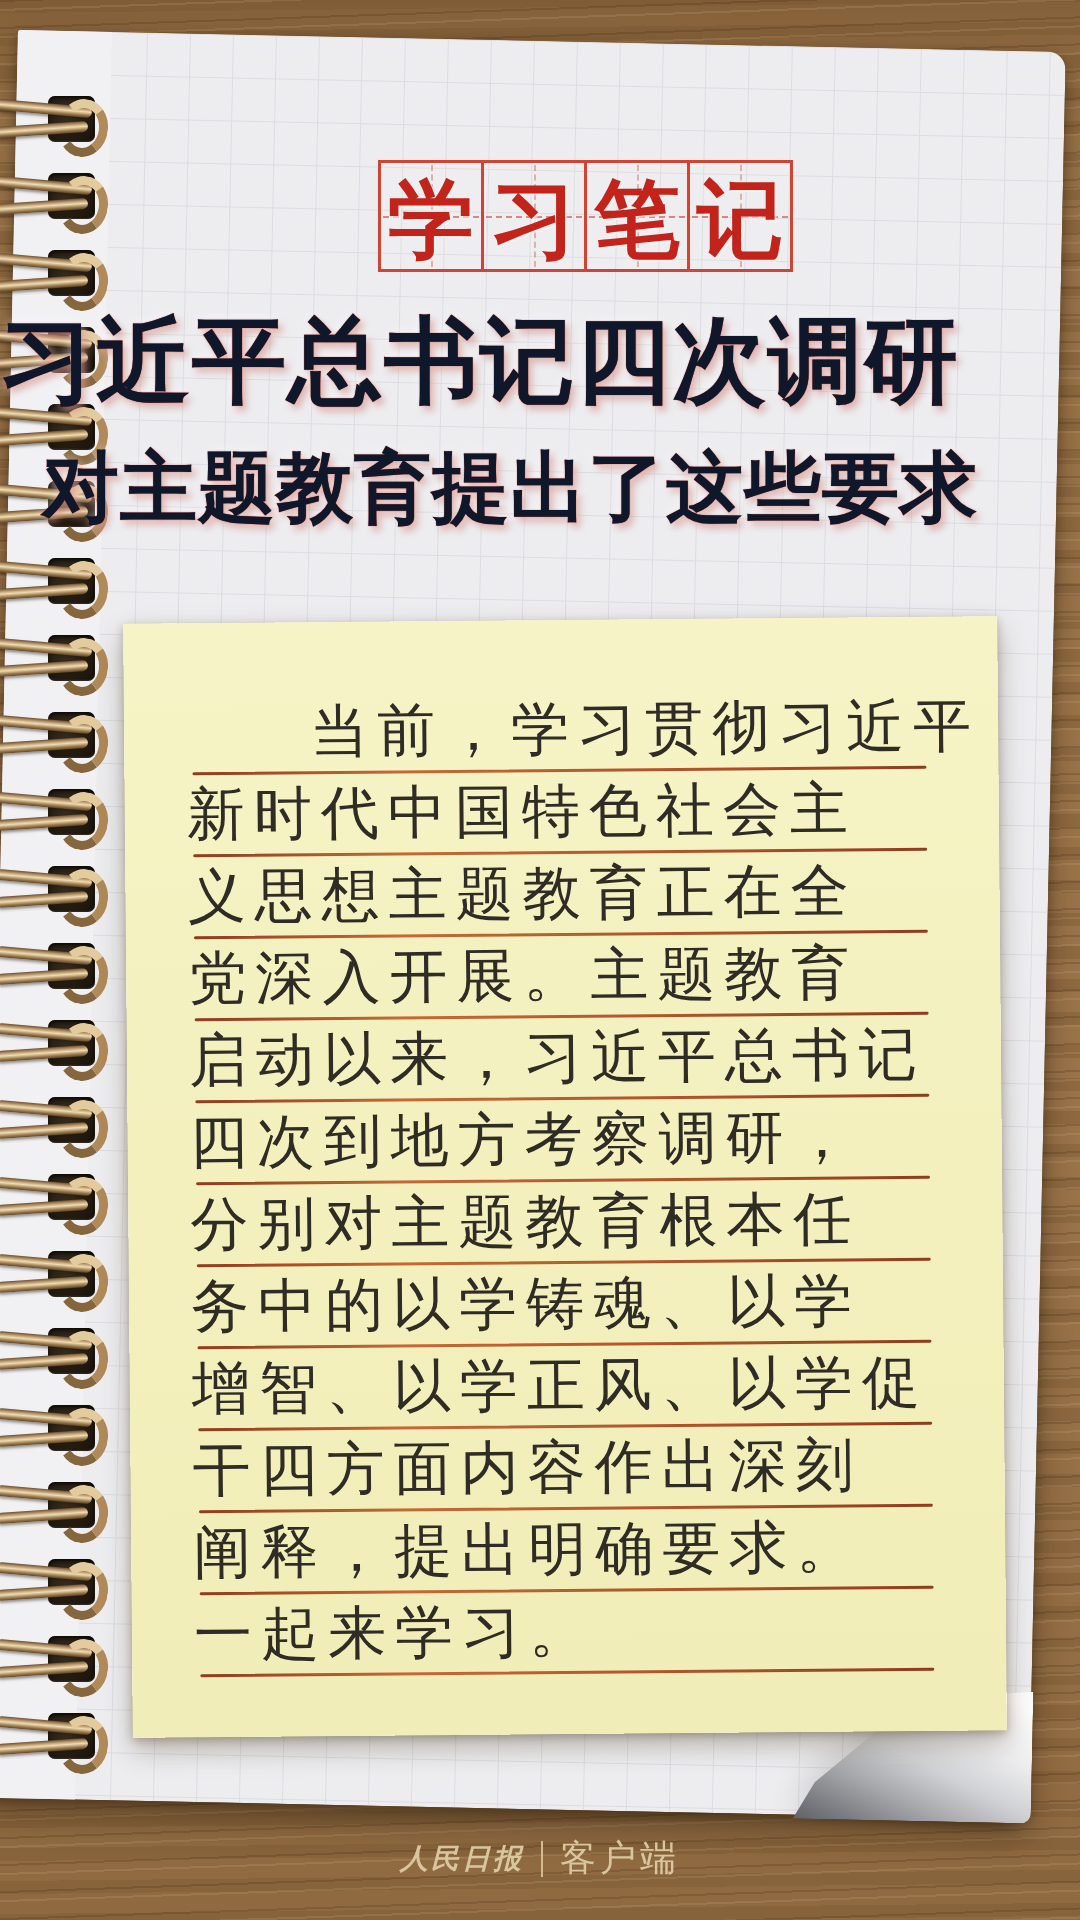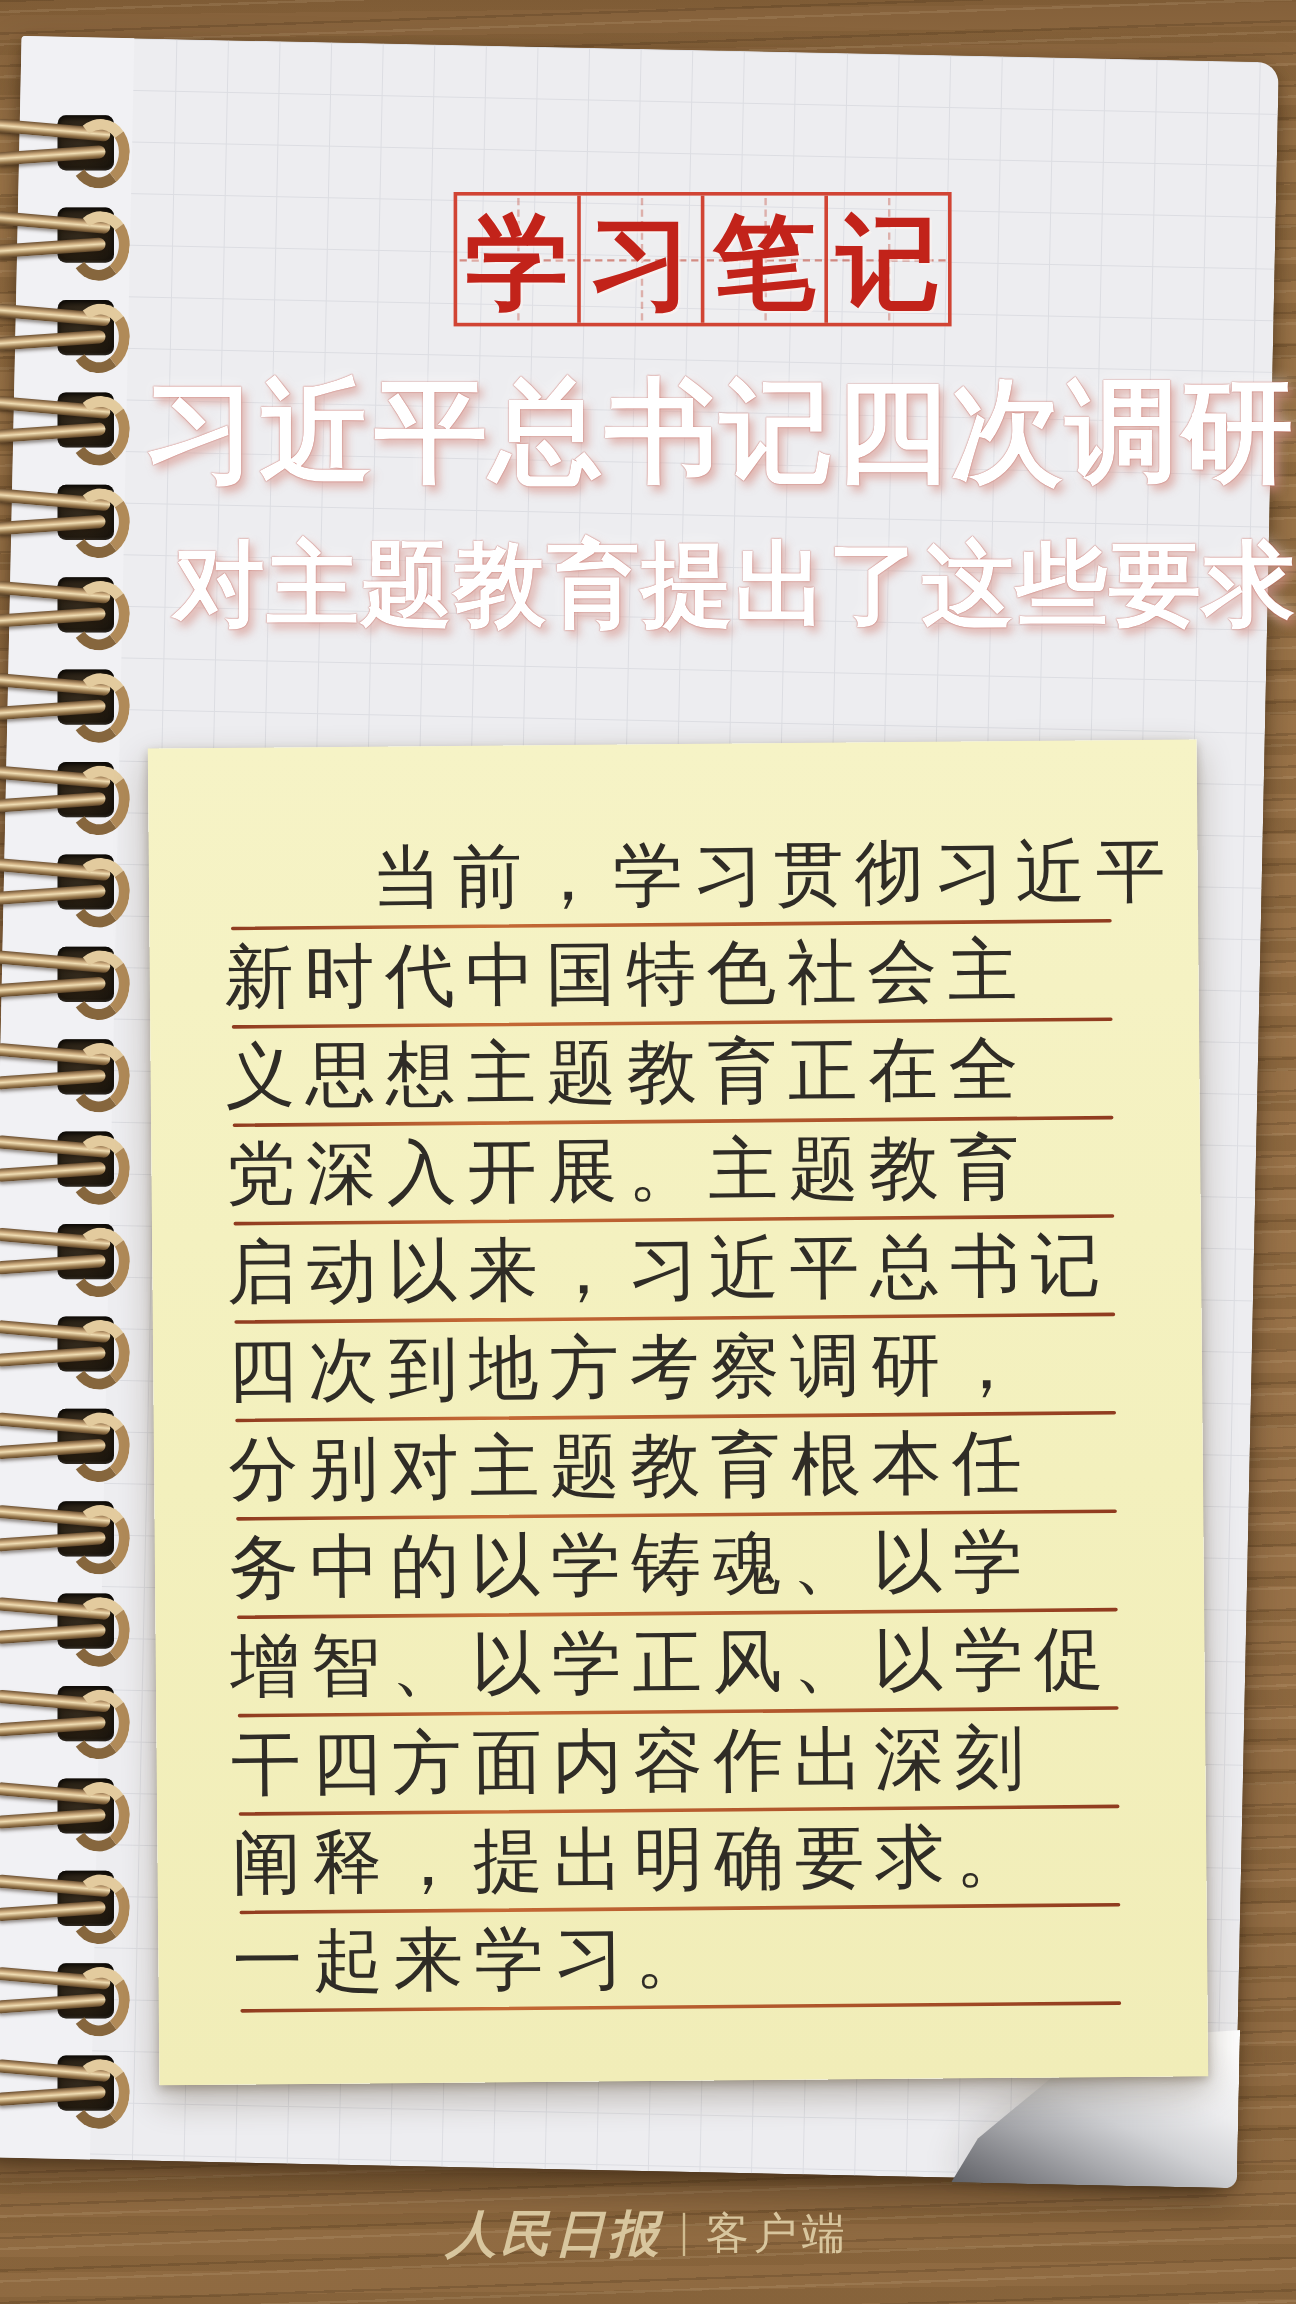--- a/index.html
+++ b/index.html
@@ -87,21 +87,21 @@
   .title-char{
     position:relative;z-index:2;display:block;
     font-family:"DejaVu Serif",serif;font-weight:bold;
     font-size:86px;line-height:112px;color:#c2231a;
     text-shadow:2px 2px 0 rgba(255,245,242,.55);
   }
 
   
   .headline{
     position:absolute;left:0;width:100%;top:286px;
-    text-align:right;color:#ffffff;font-weight:bold;
+    text-align:left;color:#0f172a;font-weight:bold;
     font-family:"DejaVu Serif",serif;
     text-shadow:0 0 1px #a81f14,4px 5px 7px rgba(205,120,108,.5),0 0 12px rgba(255,255,255,.65);
   }
   .headline .h1{font-size:94px;line-height:148px;letter-spacing:2px;}
   .headline .h2{font-size:77px;line-height:106px;letter-spacing:1px;margin-left:42px;}
 
   
   .note{
     position:absolute;left:128px;top:620px;width:874px;height:1114px;
     background:linear-gradient(180deg,#f6f3c6 0%,#f3f0bd 55%,#f1edb8 100%);
@@ -120,21 +120,21 @@
     opacity:.95;
   }
   .note-line.indent{text-indent:124px;}
 
   
   .footer{
     position:absolute;left:0;right:0;top:1834px;text-align:center;color:#d8c69e;
   }
   .footer .script{
     font-family:"DejaVu Serif",serif;font-style:italic;font-weight:bold;
-    font-size:42px;letter-spacing:3px;vertical-align:middle;text-align:right;
+    font-size:28px;letter-spacing:3px;vertical-align:middle;text-align:right;
   }
   .footer .divider{
     display:inline-block;width:2px;height:36px;background:#d4c196;
     margin:0 12px;vertical-align:middle;opacity:.95;
   }
   .footer .suffix{
     font-family:"DejaVu Sans",sans-serif;font-weight:normal;
     font-size:36px;letter-spacing:4px;vertical-align:middle;
   }
 </style>

